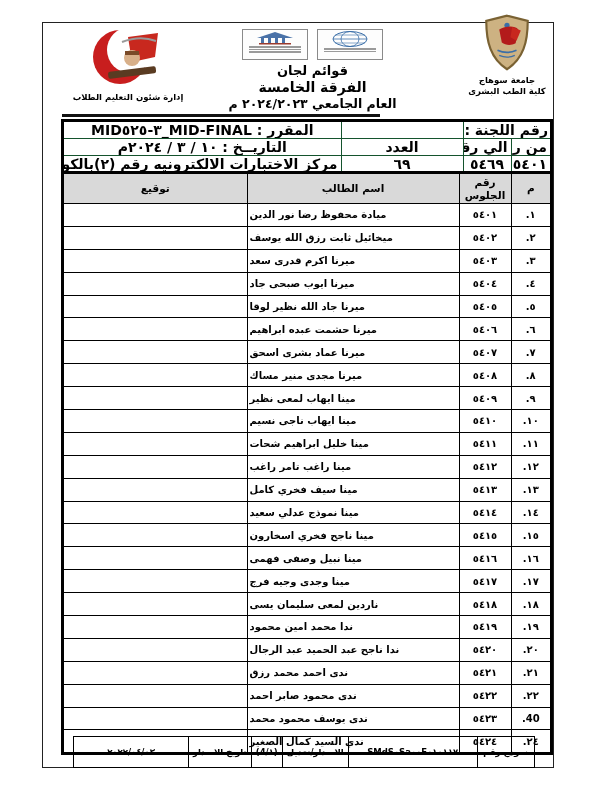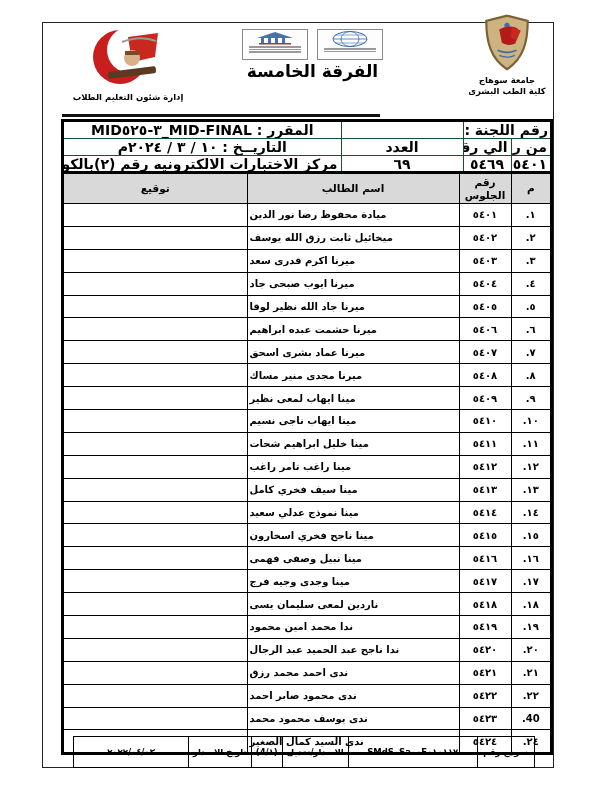--- a/index.html
+++ b/index.html
@@ -12,21 +12,21 @@
   .right-head .uni-line{font-size:8.5px;line-height:1.25;direction:rtl;}
   .left-head{position:absolute;left:58px;top:27px;width:140px;text-align:center;}
   .left-head .dept-line{font-size:8.5px;margin-top:1px;direction:rtl;}
   .center-head{position:absolute;left:205px;top:29px;width:215px;text-align:center;}
   .badge-row{display:flex;justify-content:center;gap:9px;}
   .badge{width:62px;height:27px;border:1px solid #8a8a8a;background:#fdfdfd;
          display:flex;flex-direction:column;align-items:center;justify-content:flex-start;padding:1px;}
   .tiny-lines{width:52px;}
   .tiny-lines div{height:1.5px;background:#9a9a9a;margin-top:1px;}
   .title1{font-size:13px;margin-top:3px;direction:rtl;}
-  .title2{font-size:17px;margin-top:1px;direction:rtl;}
+  .title2{font-size:14px;margin-top:1px;direction:rtl;}
   .title3{font-size:12.5px;margin-top:1px;direction:rtl;}
   .head-underline{position:absolute;left:62px;top:114px;width:318px;height:2.5px;background:#111;}
 
   
   .info-table{position:absolute;left:62px;top:120px;width:488px;border-collapse:collapse;
               direction:rtl;table-layout:fixed;}
   .info-table td{border:1px solid #14532d;height:15px;font-size:14px;font-weight:bold;
                  text-align:center;padding:0 3px;overflow:hidden;white-space:nowrap;}
   .info-table{border:2px solid #000;outline:0.5px solid #000;}
   td.cell-committee{text-align:right;}
@@ -109,21 +109,23 @@
           <line x1="3" y1="8" x2="37" y2="8" stroke="#3a6ea8" stroke-width="0.8"></line>
           <line x1="5" y1="4" x2="35" y2="4" stroke="#3a6ea8" stroke-width="0.6"></line>
           <line x1="5" y1="12" x2="35" y2="12" stroke="#3a6ea8" stroke-width="0.6"></line>
         </svg>
         <div class="tiny-lines">
             <div></div>
             <div></div>
           </div>
       </div>
     </div>
+    <div class="title1">قوائم لجان</div>
     <div class="title2">الفرقة الخامسة</div>
+    <div class="title3">العام الجامعي ٢٠٢٤/٢٠٢٣ م</div>
   </div>
 
   <div class="head-underline"></div>
 
   <table class="info-table">
     <colgroup>
         <col style="width:40px">
         <col style="width:48px">
         <col style="width:122px">
         <col style="width:278px">

